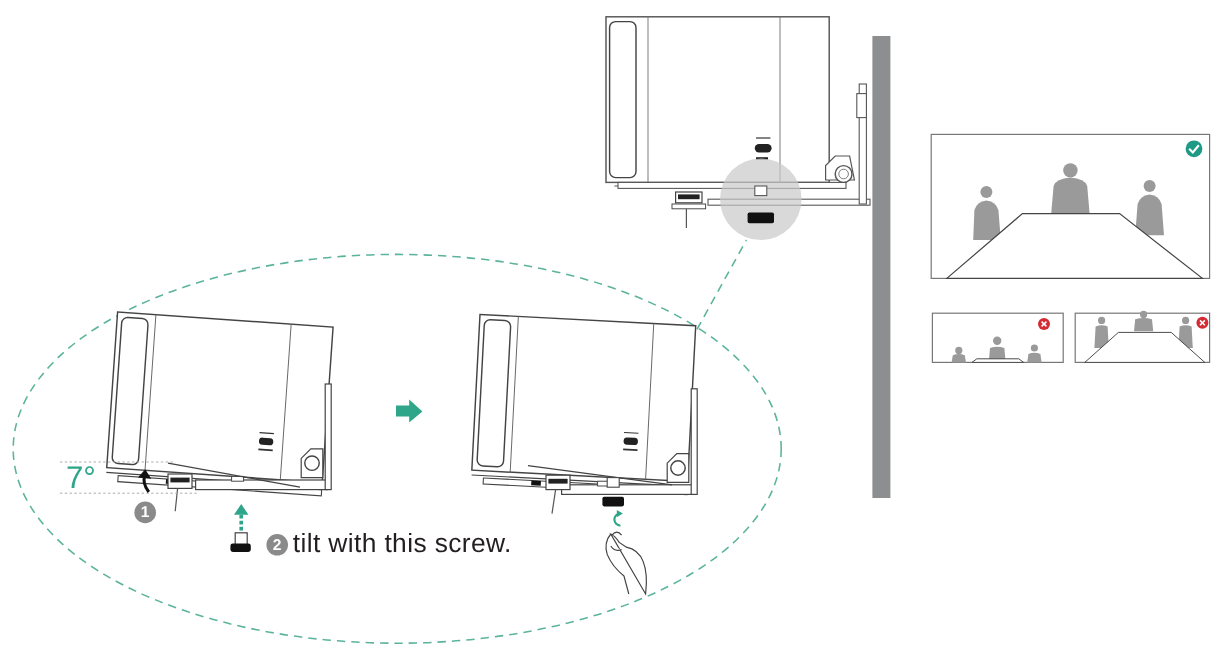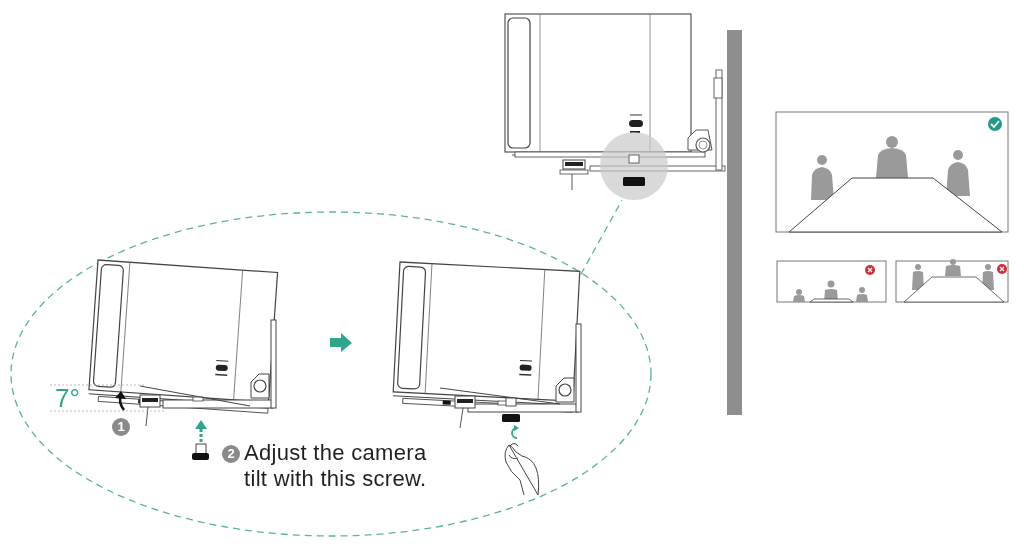--- a/index.html
+++ b/index.html
@@ -168,15 +168,14 @@
     <path d="M904 302 L932 277 L976 277 L1004 302 Z" fill="#fff" stroke="#444" stroke-width="0.8"></path>
     <circle cx="1002" cy="269" r="5" fill="#d42b35"></circle>
     <path d="M1000 267 L1004 271 M1004 267 L1000 271" stroke="#fff" stroke-width="1.3"></path>
   </g>
 </svg>
 
 <div class="deg">7°</div>
 <div class="badge" style="left:112px; top:418px;">1</div>
 <div class="badge" style="left:222px; top:445px;">2</div>
 <div class="instr">
-  <span>Adjust the camera</span>
   <span class="l2">tilt with this screw.</span>
 </div>
 
 </body></html>

